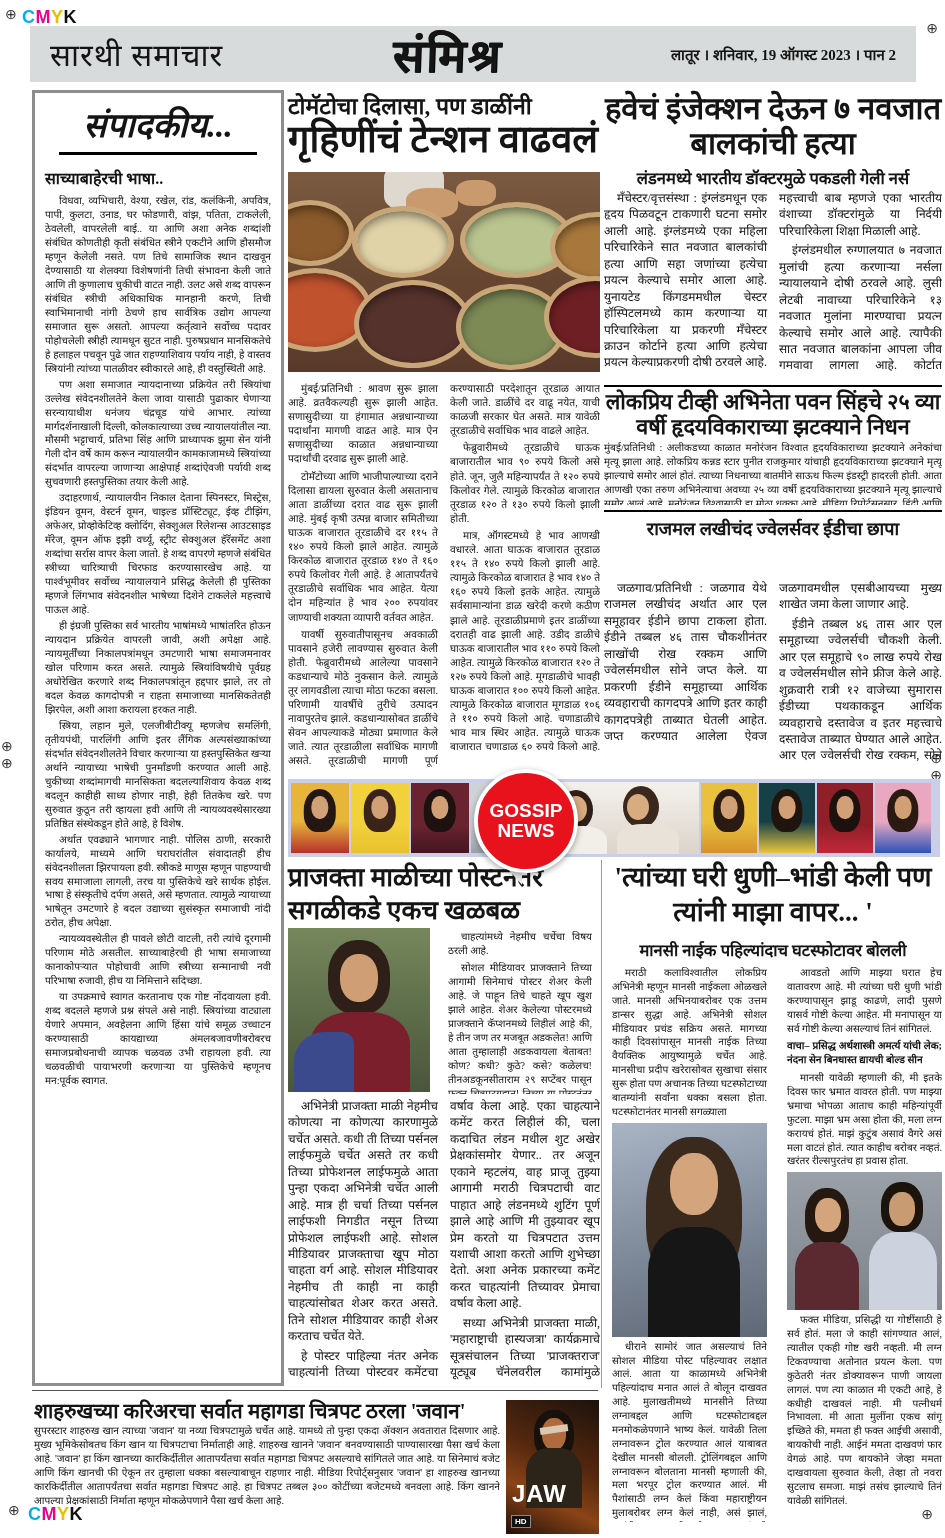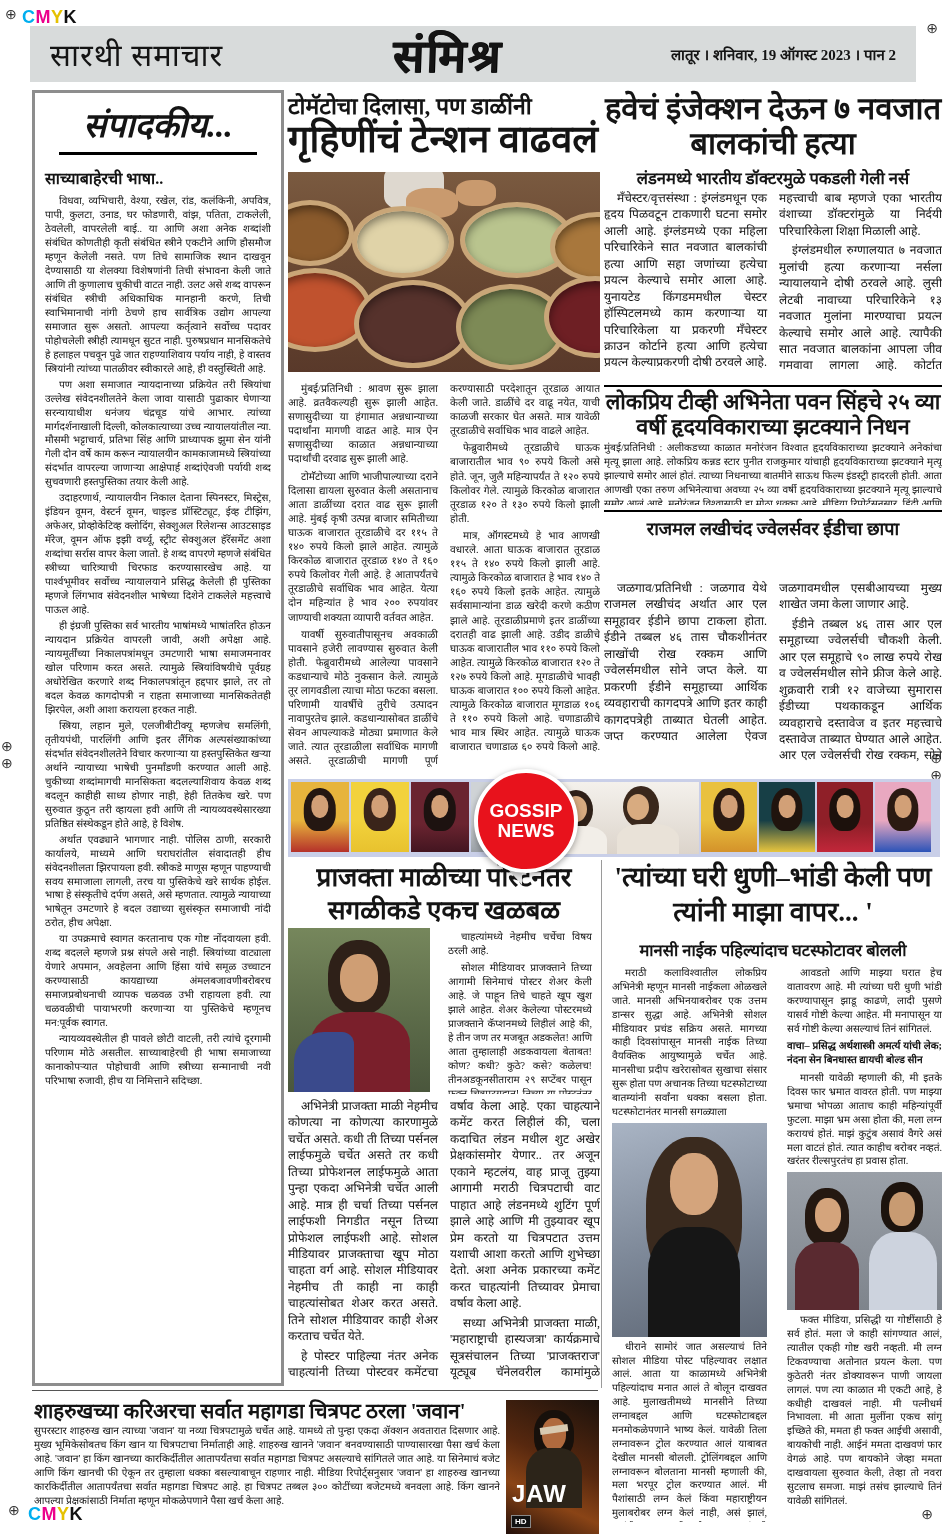--- a/index.html
+++ b/index.html
@@ -46,38 +46,38 @@
   .pavan-head{position:absolute;left:604px;top:390px;width:338px;font-size:21.5px;font-weight:bold;
               text-align:center;line-height:1.15;}
   .pavan-body{position:absolute;left:604px;top:441px;width:338px;height:64px;font-size:10.2px;line-height:1.36;
               text-align:justify;overflow:hidden;}
   .ed-kick{position:absolute;left:604px;top:516px;width:338px;font-size:18px;font-weight:bold;text-align:center;}
   .ed-head{position:absolute;left:604px;top:538px;width:338px;font-size:31px;font-weight:bold;text-align:center;}
   .ed-body{position:absolute;left:604px;top:580px;width:338px;height:197px;}
 
   
   .gossip{position:absolute;left:288px;top:779px;width:652px;height:78px;background:#c9cfe8;
-          display:flex;gap:2px;align-items:flex-start;padding:3px;box-sizing:border-box;}
+          display:flex;gap:2px;align-items:center;padding:3px;box-sizing:border-box;}
   .thumb{position:relative;height:70px;flex:0 0 auto;overflow:hidden;}
   .thumb::before{content:"";position:absolute;left:50%;top:8%;width:56%;height:62%;transform:translateX(-50%);
                  background:var(--hair,#241a14);border-radius:48% 48% 40% 40%;}
   .thumb::after{content:"";position:absolute;left:50%;top:18%;width:30%;height:34%;transform:translateX(-50%);
                 background:#d2a077;border-radius:46%;}
   .whisper{position:relative;height:72px;flex:0 0 168px;background:linear-gradient(180deg,#f4f1ec,#dcd4cb);overflow:hidden;}
   .whead{position:absolute;border-radius:50%;}
   .gossip-badge{position:absolute;left:186px;top:-10px;width:96px;height:96px;border-radius:50%;background:#e8121c;
                 border:4px solid #fff;box-shadow:0 2px 6px rgba(0,0,0,.35);display:flex;flex-direction:column;
                 align-items:center;justify-content:center;color:#fff;font-weight:bold;
                 font-family:"Liberation Sans",sans-serif;font-size:19px;line-height:1.05;z-index:6;text-align:center;}
   .badge-tail{position:absolute;left:208px;top:88px;width:0;height:0;border-left:10px solid transparent;
               border-right:16px solid #e9e9e9;border-bottom:18px solid transparent;z-index:5;}
 
   
   .praj-head{position:absolute;left:288px;top:862px;width:312px;font-size:26px;font-weight:bold;
-             text-align:center;line-height:1.25;}
+             text-align:left;line-height:1.25;}
   .praj-photo{position:absolute;left:288px;top:928px;width:142px;height:164px;overflow:hidden;
               background:linear-gradient(180deg,#76875c 0%,#5c6b49 55%,#4a563c 100%);}
   .praj-side{position:absolute;left:440px;top:930px;width:160px;height:164px;font-size:10.2px;line-height:1.37;
              text-align:justify;overflow:hidden;}
   .praj-side p{margin:0 8px 3px;text-indent:13px;}
   .praj-body{position:absolute;left:288px;top:1098px;width:312px;height:288px;}
 
   
   .mansi-head{position:absolute;left:604px;top:860px;width:338px;font-size:27px;font-weight:bold;
               text-align:center;line-height:1.3;}
@@ -128,22 +128,22 @@
 
   <div class="edit-box">
     <div class="edit-title">संपादकीय...</div>
     <div class="edit-sub">साच्याबाहेरची भाषा..</div>
     <p class="bodytext">विधवा, व्यभिचारी, वेश्या, रखेल, रांड, कलंकिनी, अपवित्र, पापी, कुलटा, उनाड, घर फोडणारी, वांझ, पतिता, टाकलेली, ठेवलेली, वापरलेली बाई.. या आणि अशा अनेक शब्दांशी संबंधित कोणतीही कृती संबंधित स्त्रीने एकटीने आणि हौसमौज म्हणून केलेली नसते. पण तिचे सामाजिक स्थान दाखवून देण्यासाठी या शेलक्या विशेषणांनी तिची संभावना केली जाते आणि ती कुणालाच चुकीची वाटत नाही. उलट असे शब्द वापरून संबंधित स्त्रीची अधिकाधिक मानहानी करणे, तिची स्वाभिमानाची नांगी ठेचणे हाच सार्वत्रिक उद्योग आपल्या समाजात सुरू असतो. आपल्या कर्तृत्वाने सर्वोच्च पदावर पोहोचलेली स्त्रीही त्यामधून सुटत नाही. पुरुषप्रधान मानसिकतेचे हे हलाहल पचवून पुढे जात राहण्याशिवाय पर्याय नाही, हे वास्तव स्त्रियांनी त्यांच्या पातळीवर स्वीकारले आहे, ही वस्तुस्थिती आहे.</p>
     <p class="bodytext">पण अशा समाजात न्यायदानाच्या प्रक्रियेत तरी स्त्रियांचा उल्लेख संवेदनशीलतेने केला जावा यासाठी पुढाकार घेणाऱ्या सरन्यायाधीश धनंजय चंद्रचूड यांचे आभार. त्यांच्या मार्गदर्शनाखाली दिल्ली, कोलकात्याच्या उच्च न्यायालयांतील न्या. मौसमी भट्टाचार्य, प्रतिभा सिंह आणि प्राध्यापक झुमा सेन यांनी गेली दोन वर्षे काम करून न्यायालयीन कामकाजामध्ये स्त्रियांच्या संदर्भात वापरल्या जाणाऱ्या आक्षेपार्ह शब्दांऐवजी पर्यायी शब्द सुचवणारी हस्तपुस्तिका तयार केली आहे.</p>
     <p class="bodytext">उदाहरणार्थ, न्यायालयीन निकाल देताना स्पिनस्टर, मिस्ट्रेस, इंडियन वूमन, वेस्टर्न वूमन, चाइल्ड प्रॉस्टिट्यूट, ईव्ह टीझिंग, अफेअर, प्रोव्होकेटिव्ह क्लोदिंग, सेक्शुअल रिलेशन्स आउटसाइड मॅरेज, वूमन ऑफ इझी वर्च्यू, स्ट्रीट सेक्शुअल हॅरॅसमेंट अशा शब्दांचा सर्रास वापर केला जातो. हे शब्द वापरणे म्हणजे संबंधित स्त्रीच्या चारित्र्याची चिरफाड करण्यासारखेच आहे. या पार्श्वभूमीवर सर्वोच्च न्यायालयाने प्रसिद्ध केलेली ही पुस्तिका म्हणजे लिंगभाव संवेदनशील भाषेच्या दिशेने टाकलेले महत्त्वाचे पाऊल आहे.</p>
     <p class="bodytext">ही इंग्रजी पुस्तिका सर्व भारतीय भाषांमध्ये भाषांतरित होऊन न्यायदान प्रक्रियेत वापरली जावी, अशी अपेक्षा आहे. न्यायमूर्तींच्या निकालपत्रांमधून उमटणारी भाषा समाजमनावर खोल परिणाम करत असते. त्यामुळे स्त्रियांविषयीचे पूर्वग्रह अधोरेखित करणारे शब्द निकालपत्रांतून हद्दपार झाले, तर तो बदल केवळ कागदोपत्री न राहता समाजाच्या मानसिकतेतही झिरपेल, अशी आशा करायला हरकत नाही.</p>
     <p class="bodytext">स्त्रिया, लहान मुले, एलजीबीटीक्यू म्हणजेच समलिंगी, तृतीयपंथी, पारलिंगी आणि इतर लैंगिक अल्पसंख्याकांच्या संदर्भात संवेदनशीलतेने विचार करणाऱ्या या हस्तपुस्तिकेत खऱ्या अर्थाने न्यायाच्या भाषेची पुनर्मांडणी करण्यात आली आहे. चुकीच्या शब्दांमागची मानसिकता बदलल्याशिवाय केवळ शब्द बदलून काहीही साध्य होणार नाही, हेही तितकेच खरे. पण सुरुवात कुठून तरी व्हायला हवी आणि ती न्यायव्यवस्थेसारख्या प्रतिष्ठित संस्थेकडून होते आहे, हे विशेष.</p>
     <p class="bodytext">अर्थात एवढ्याने भागणार नाही. पोलिस ठाणी, सरकारी कार्यालये, माध्यमे आणि घराघरांतील संवादातही हीच संवेदनशीलता झिरपायला हवी. स्त्रीकडे माणूस म्हणून पाहण्याची सवय समाजाला लागली, तरच या पुस्तिकेचे खरे सार्थक होईल. भाषा हे संस्कृतीचे दर्पण असते, असे म्हणतात. त्यामुळे न्यायाच्या भाषेतून उमटणारे हे बदल उद्याच्या सुसंस्कृत समाजाची नांदी ठरोत, हीच अपेक्षा.</p>
+    <p class="bodytext">न्यायव्यवस्थेतील ही पावले छोटी वाटली, तरी त्यांचे दूरगामी परिणाम मोठे असतील. साच्याबाहेरची ही भाषा समाजाच्या कानाकोपऱ्यात पोहोचावी आणि स्त्रीच्या सन्मानाची नवी परिभाषा रुजावी, हीच या निमित्ताने सदिच्छा.</p>
     <p class="bodytext">या उपक्रमाचे स्वागत करतानाच एक गोष्ट नोंदवायला हवी. शब्द बदलले म्हणजे प्रश्न संपले असे नाही. स्त्रियांच्या वाट्याला येणारे अपमान, अवहेलना आणि हिंसा यांचे समूळ उच्चाटन करण्यासाठी कायद्याच्या अंमलबजावणीबरोबरच समाजप्रबोधनाची व्यापक चळवळ उभी राहायला हवी. त्या चळवळीची पायाभरणी करणाऱ्या या पुस्तिकेचे म्हणूनच मन:पूर्वक स्वागत.</p>
-    <p class="bodytext">न्यायव्यवस्थेतील ही पावले छोटी वाटली, तरी त्यांचे दूरगामी परिणाम मोठे असतील. साच्याबाहेरची ही भाषा समाजाच्या कानाकोपऱ्यात पोहोचावी आणि स्त्रीच्या सन्मानाची नवी परिभाषा रुजावी, हीच या निमित्ताने सदिच्छा.</p>
   </div>
 
   <div class="kicker">टोमॅटोचा दिलासा, पण डाळींनी</div>
   <div class="head-xl">गृहिणींचं टेन्शन वाढवलं</div>
   <div class="photo-pulses">
     <div class="sleeve" style="left:96px;top:-8px;width:60px;height:46px;"></div>
     <div class="hand" style="left:118px;top:16px;width:52px;height:30px;"></div>
     <div class="hand" style="left:168px;top:8px;width:40px;height:26px;"></div>
     <div class="sack" style="left:-22px;top:28px;width:78px;height:56px;background:#8a5a2c;"></div>
     <div class="sack" style="left:64px;top:34px;width:92px;height:62px;background:#e0d3a8;"></div>

